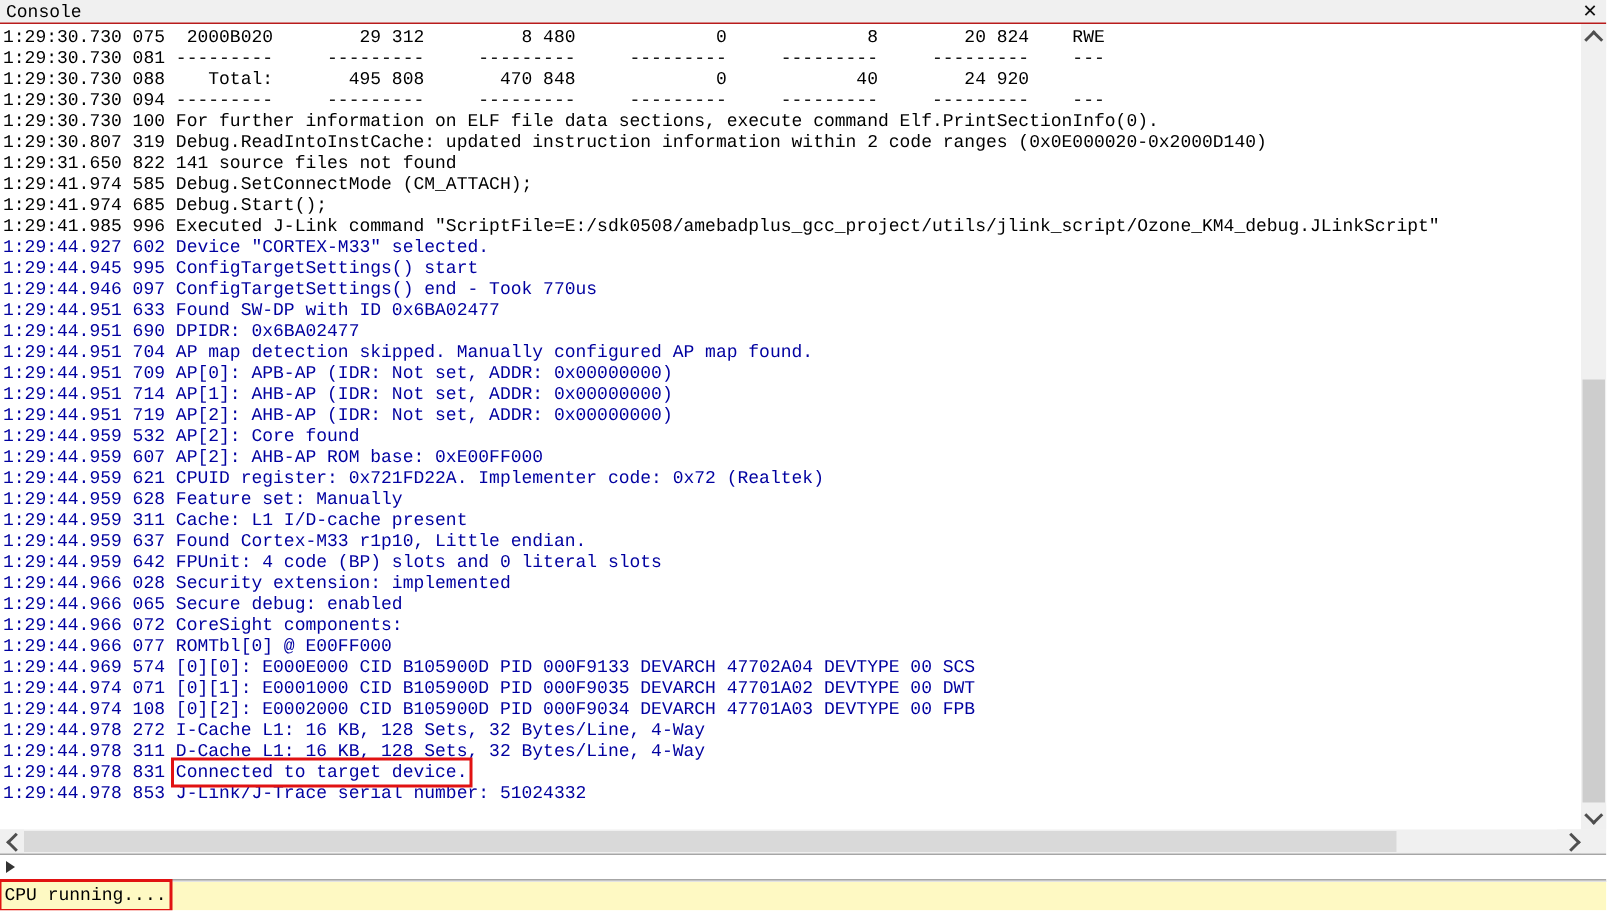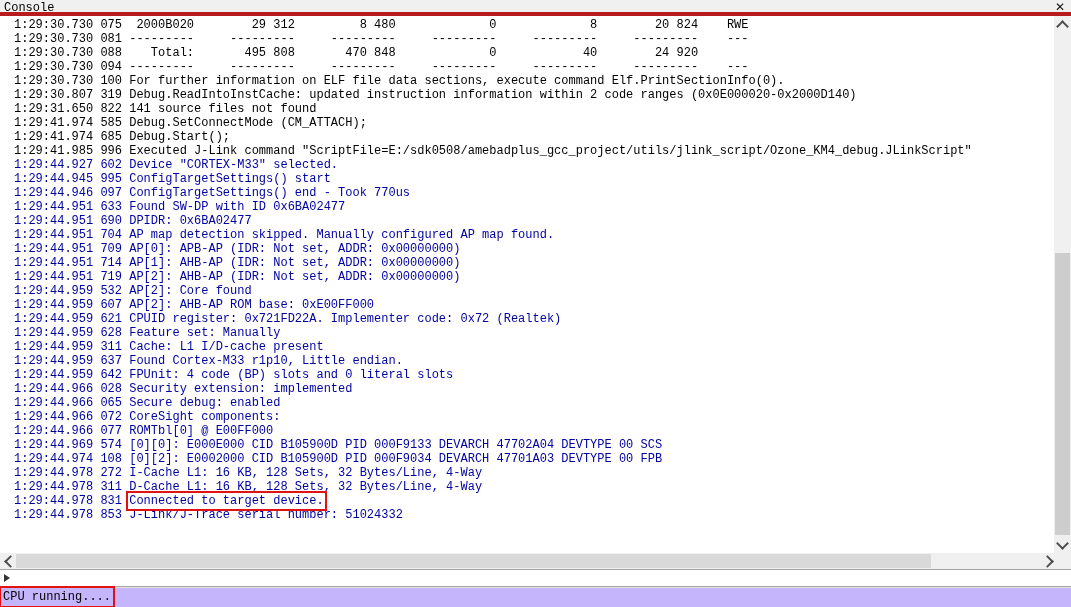--- a/index.html
+++ b/index.html
@@ -1,29 +1,29 @@
 <!DOCTYPE html>
 <html style="--log-blue: #0000a0; --ann-red: #e11212;"><head>
 <meta charset="utf-8">
 <style>
   html,body{margin:0;padding:0;background:#fff;}
   #screen{position:relative;width:1071px;height:607px;background:#fff;overflow:hidden;
           font-family:"Liberation Mono","DejaVu Sans Mono",monospace;font-size:12px;color:#000;}
 
   
   .titlebar{position:absolute;left:0;top:0;width:1071px;height:16px;background:#f0f0f0;
-            border-bottom:4px solid #b91c1c;box-sizing:border-box;}
+            border-bottom:1px solid #b91c1c;box-sizing:border-box;}
   .titlebar .title{position:absolute;left:4px;top:1px;font-size:12px;color:#000;white-space:pre;}
   .close-btn{position:absolute;right:4px;top:0px;width:14px;height:15px;text-align:center;
              font-size:12px;font-weight:bold;color:#111;line-height:15px;cursor:default;
              font-family:"DejaVu Sans",sans-serif;}
 
   
   .log{position:absolute;left:0;top:16px;width:1054px;height:537px;background:#fff;
-       overflow:hidden;padding:2px 0 0 14px;box-sizing:border-box;}
+       overflow:hidden;padding:2px 0 0 2px;box-sizing:border-box;}
   .line{white-space:pre;height:14px;line-height:14px;color:#000;}
   .line.blue{color:var(--log-blue,#0000a0);}
   .redbox{outline:2px solid var(--ann-red,#e11212);outline-offset:1px;margin-top:37px;}
 
   
   .vscroll{position:absolute;right:0;top:16px;width:17px;height:537px;background:#f0f0f0;}
   .vscroll .btn{position:absolute;left:0;width:17px;height:16px;background:#f0f0f0;}
   .vscroll .btn.up{top:0;} .vscroll .btn.down{bottom:0;}
   .vthumb{position:absolute;left:1px;top:237px;width:15px;height:282px;background:#cdcdcd;}
 
@@ -44,21 +44,21 @@
   
   .cmdrow{position:absolute;left:0;top:570px;width:1071px;height:16px;background:#fff;}
   .prompt{position:absolute;left:4px;top:4px;width:0;height:0;
           border-left:6px solid #333;border-top:4px solid transparent;border-bottom:4px solid transparent;}
   .cmdinput{position:absolute;left:14px;top:0;width:1040px;height:16px;border:none;outline:none;
             background:transparent;font:inherit;padding:0;}
   .divider2{position:absolute;left:0;top:586px;width:1071px;height:2px;
             background:#a6a6a6;border-bottom:1px solid #e2e2e2;box-sizing:border-box;}
 
   
-  .statusbar{position:absolute;left:0;top:588px;width:1071px;height:19px;background:#c4b5fd;}
+  .statusbar{position:absolute;left:0;top:588px;width:1071px;height:19px;background:#fef9c3;}
   .status-text{position:absolute;left:3px;top:2px;white-space:pre;color:#000;
                outline:2px solid var(--ann-red,#e11212);outline-offset:2px;}
 </style>
 </head>
 <body>
 
 <div id="screen">
 
   <div class="titlebar">
     <span class="title">Console</span>
@@ -91,20 +91,21 @@
         <div class="line blue"><span>1:29:44.959 621 </span><span>CPUID register: 0x721FD22A. Implementer code: 0x72 (Realtek)</span></div>
         <div class="line blue"><span>1:29:44.959 628 </span><span>Feature set: Manually</span></div>
         <div class="line blue"><span>1:29:44.959 311 </span><span>Cache: L1 I/D-cache present</span></div>
         <div class="line blue"><span>1:29:44.959 637 </span><span>Found Cortex-M33 r1p10, Little endian.</span></div>
         <div class="line blue"><span>1:29:44.959 642 </span><span>FPUnit: 4 code (BP) slots and 0 literal slots</span></div>
         <div class="line blue"><span>1:29:44.966 028 </span><span>Security extension: implemented</span></div>
         <div class="line blue"><span>1:29:44.966 065 </span><span>Secure debug: enabled</span></div>
         <div class="line blue"><span>1:29:44.966 072 </span><span>CoreSight components:</span></div>
         <div class="line blue"><span>1:29:44.966 077 </span><span>ROMTbl[0] @ E00FF000</span></div>
         <div class="line blue"><span>1:29:44.969 574 </span><span>[0][0]: E000E000 CID B105900D PID 000F9133 DEVARCH 47702A04 DEVTYPE 00 SCS</span></div>
+        <div class="line blue"><span>1:29:44.974 071 </span><span>[0][1]: E0001000 CID B105900D PID 000F9035 DEVARCH 47701A02 DEVTYPE 00 DWT</span></div>
         <div class="line blue"><span>1:29:44.974 108 </span><span>[0][2]: E0002000 CID B105900D PID 000F9034 DEVARCH 47701A03 DEVTYPE 00 FPB</span></div>
         <div class="line blue"><span>1:29:44.978 272 </span><span>I-Cache L1: 16 KB, 128 Sets, 32 Bytes/Line, 4-Way</span></div>
         <div class="line blue"><span>1:29:44.978 311 </span><span>D-Cache L1: 16 KB, 128 Sets, 32 Bytes/Line, 4-Way</span></div>
         <div class="line blue"><span>1:29:44.978 831 </span><span class="redbox">Connected to target device.</span></div>
         <div class="line blue"><span>1:29:44.978 853 </span><span>J-Link/J-Trace serial number: 51024332</span></div>
       </div>
   </div>
 
   <div class="vscroll">
     <div class="btn up"><span class="chev up"></span></div>

